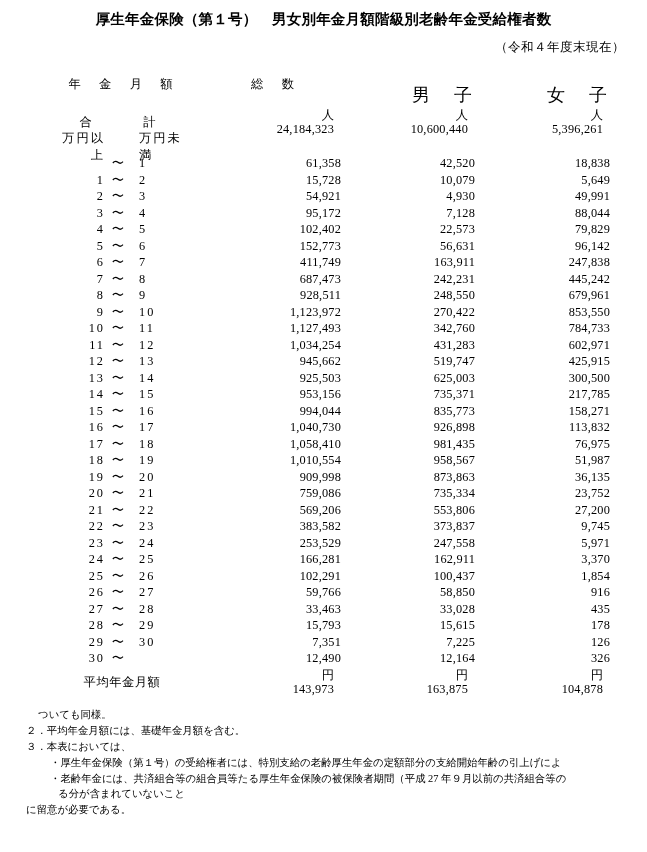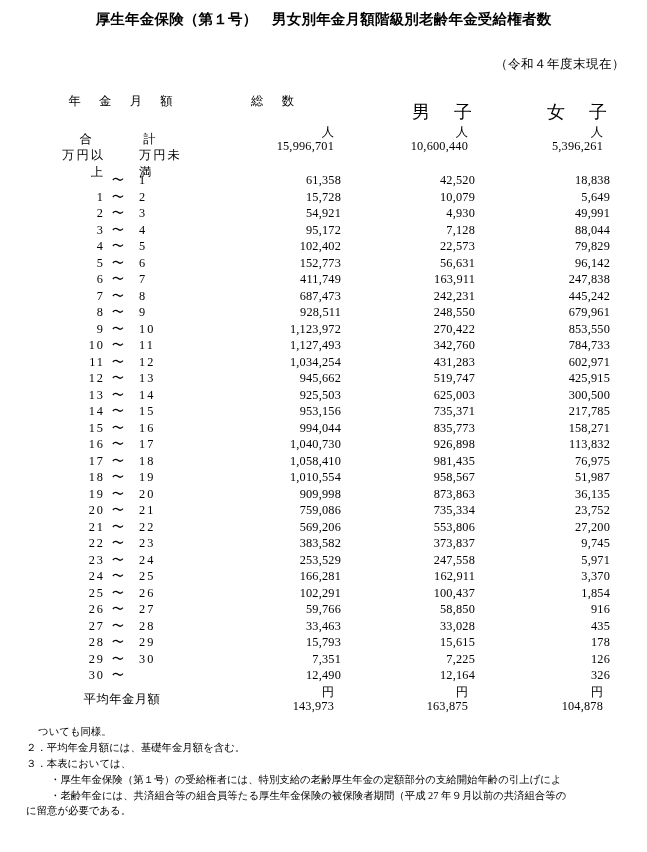--- a/index.html
+++ b/index.html
@@ -22,21 +22,21 @@
     font-size: 14.5px;
     font-weight: bold;
     letter-spacing: 0.2px;
     margin: 10px 0 0 0;
     padding: 0 8px;
     line-height: 1.3;
   }
   #subtitle {
     text-align: right;
     font-size: 12.5px;
-    margin: 27px 22px 6px 0;
+    margin: 10px 22px 6px 0;
     letter-spacing: 0.5px;
   }
 
   
   #tbl-wrap {
     margin: 0 0 0 37px;
     width: 573px;
   }
   table.maintbl {
     border-collapse: collapse;
@@ -169,21 +169,21 @@
           <td class="hdr-blank frame-top frame-right"></td>
         </tr>
         <tr>
           <td class="hdr-sub ht-thin hb-thin vr">男　子</td>
           <td class="hdr-sub ht-thin hb-thin frame-right">女　子</td>
         </tr>
         <tr>
           <td class="total-lbl frame-left hb-thin vr">合　　計</td>
           <td class="hb-thin vr">
             <div class="unit">人</div>
-            <div class="num">15,996,701</div>
+            <div class="num">24,184,323</div>
           </td>
           <td class="hb-thin vr">
             <div class="unit">人</div>
             <div class="num">10,600,440</div>
           </td>
           <td class="hb-thin frame-right">
             <div class="unit">人</div>
             <div class="num">5,396,261</div>
           </td>
         </tr>
@@ -603,16 +603,19 @@
     <span class="note-txt">本表においては、</span>
   </div>
   <div class="note-row ind3">
     <span class="note-mark">・</span>
     <span class="note-txt">厚生年金保険（第１号）の受給権者には、特別支給の老齢厚生年金の定額部分の支給開始年齢の引上げによ</span>
   </div>
   <div class="note-row ind3">
     <span class="note-mark">・</span>
     <span class="note-txt">老齢年金には、共済組合等の組合員等たる厚生年金保険の被保険者期間（平成 27 年９月以前の共済組合等の</span>
   </div>
+  <div class="note-row ind3" style="padding-left:46px">
+    <span class="note-txt">る分が含まれていないこと</span>
+  </div>
   <div class="note-row ind1">
     <span class="note-txt">に留意が必要である。</span>
   </div>
 </div>
 
 </body></html>

